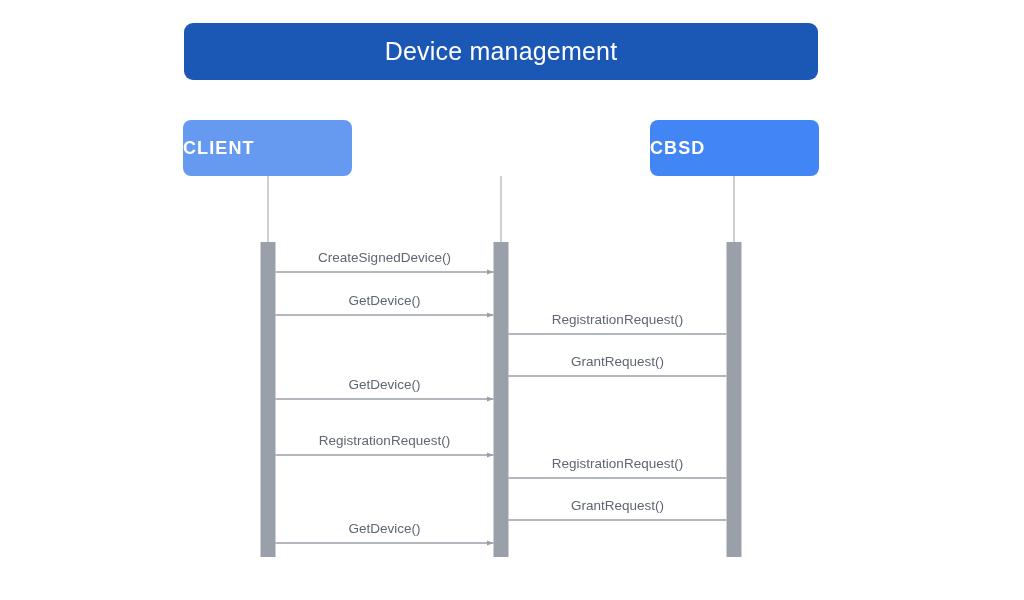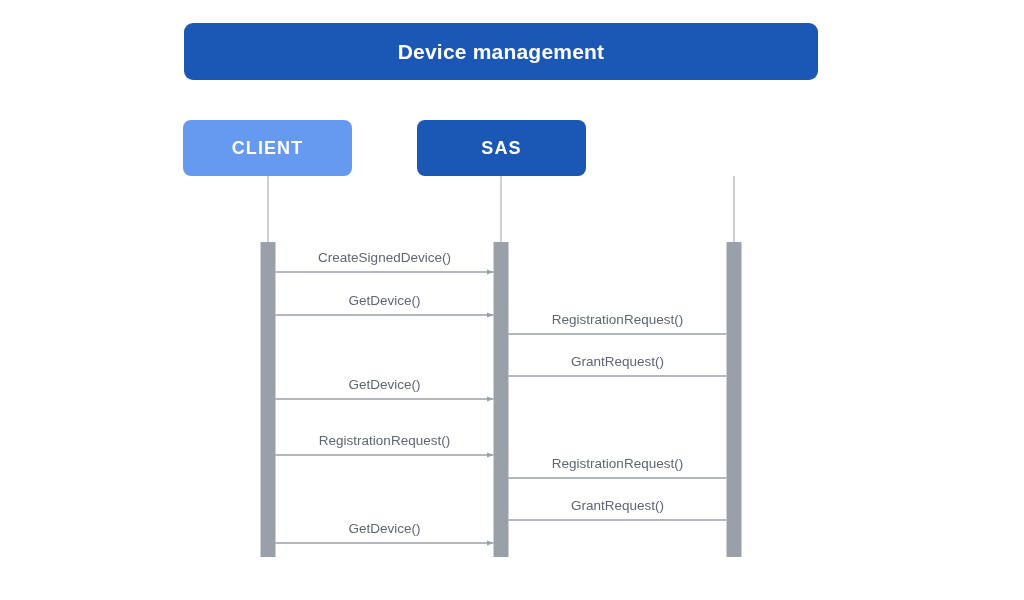--- a/index.html
+++ b/index.html
@@ -31,36 +31,35 @@
     height: 57px;
     background: #1B57B5;
     border-radius: 9px;
     display: flex;
     align-items: center;
     justify-content: center;
     box-sizing: border-box;
   }
   .title-bar .title-text {
     color: #ffffff;
-    font-size: 21px;
-    font-weight: 700;
+    font-size: 25px;
+    font-weight: 400;
     letter-spacing: 0.2px;
     line-height: 1;
   }
 
   
   .participant-box {
     position: absolute;
     top: 120px;
     width: 169px;
     height: 56px;
     border-radius: 8px;
     display: flex;
     align-items: center;
-    justify-content: center;
     box-sizing: border-box;
   }
   .participant-box .participant-label {
     color: #ffffff;
     font-size: 18px;
     font-weight: bold;
     letter-spacing: 1.1px;
     line-height: 1;
   }
   #participant-client { left: 183px; background: #6699F0; }
@@ -91,22 +90,22 @@
 
 <div id="diagram-root">
 
   <div class="title-bar">
     <span class="title-text">Device management</span>
   </div>
 
   <div class="participant-box" id="participant-client">
     <span class="participant-label">CLIENT</span>
   </div>
-  <div class="participant-box" id="participant-sas">
-    <span class="participant-label">SAS</span>
+  <div class="participant-box" id="participant-cbsd">
+    <span class="participant-label">CBSD</span>
   </div>
 
   <svg id="wire-layer" viewBox="0 0 1024 600" xmlns="http://www.w3.org/2000/svg">
     <defs>
       <marker id="arrow-right" markerWidth="7" markerHeight="7" refX="6.5" refY="3" orient="auto" markerUnits="userSpaceOnUse">
         <path d="M0,0.4 L6.5,3 L0,5.6 z" fill="#9AA0A9"></path>
       </marker>
       <marker id="arrow-left" markerWidth="7" markerHeight="7" refX="0.5" refY="3" orient="auto" markerUnits="userSpaceOnUse">
         <path d="M7,0.4 L0.5,3 L7,5.6 z" fill="#9AA0A9"></path>
       </marker>

